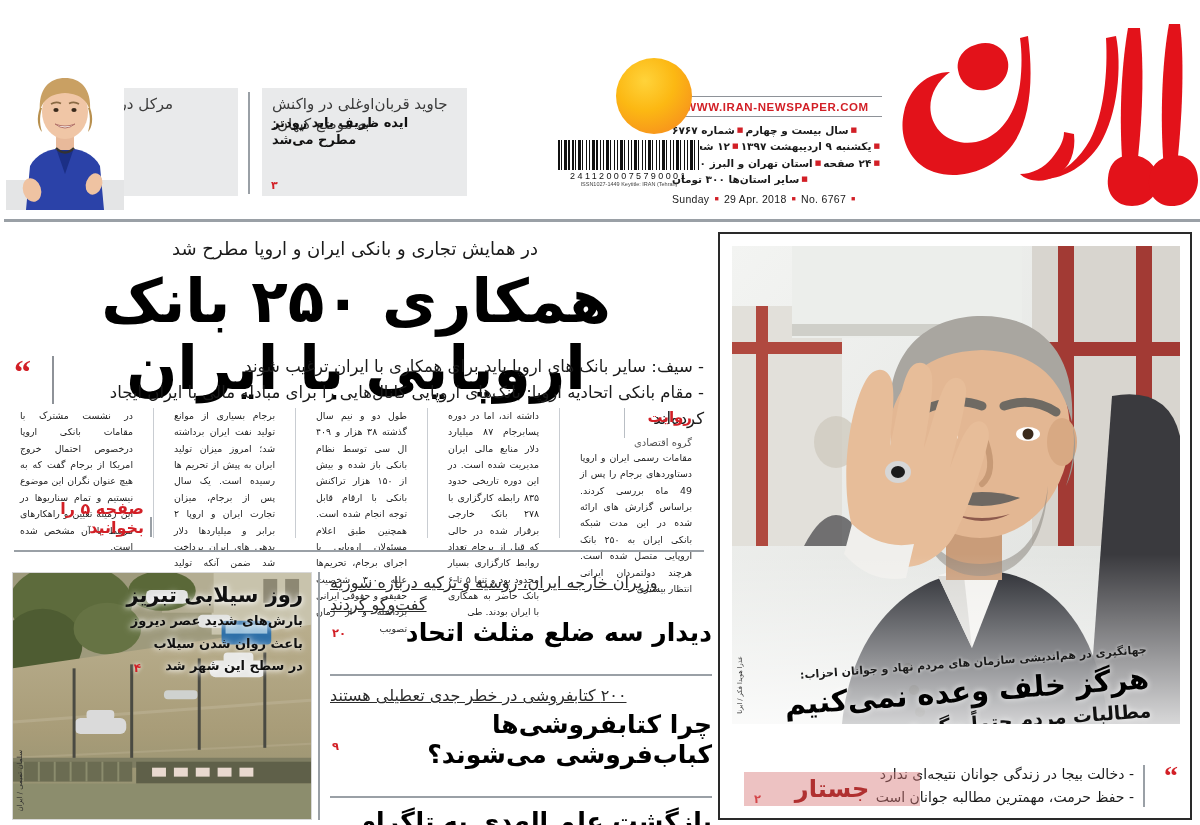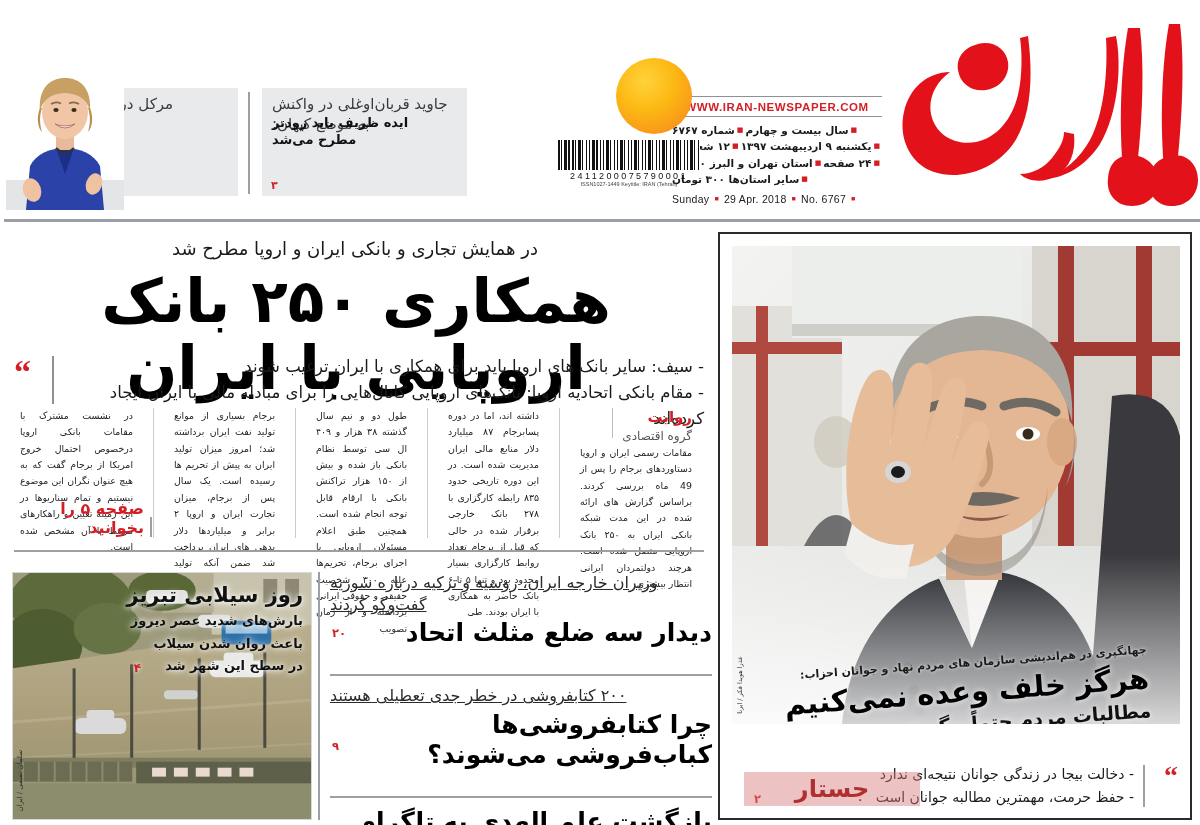--- a/index.html
+++ b/index.html
@@ -100,21 +100,21 @@
   
   .cols { position:absolute; top:176px; left:0; width:712px; height:130px; display:flex; direction:rtl; }
   .col { padding:0 20px; position:relative; }
   .col + .col { border-right:1px solid #c9cdd2; }
   .col-txt {
     font-size:9.4px; line-height:1.74; color:#1c1c1c; text-align:justify;
     text-align-last:right;
   }
   .tag-box { display:flex; align-items:flex-start; direction:rtl; gap:5px; margin-bottom:2px; }
   .tag-word { font-size:15px; color:#d21f26; font-weight:bold; letter-spacing:3px; }
-  .tag-sub { font-size:12px; color:#555; margin-top:3px; }
+  .tag-sub { font-size:10px; color:#555; margin-top:11px; }
   .tag-sep { width:1px; height:30px; background:#b9bec4; margin:0 4px; }
   .read-more {
     position:absolute; bottom:1px; right:9px; font-size:16px; color:#d21f26; font-weight:bold;
   }
   .read-bar { position:absolute; bottom:0px; right:-8px; width:2px; height:20px; background:#9aa0a6; }
   .lead-bottom-rule { position:absolute; top:318px; left:14px; width:690px; height:2px; background:#9aa0a6; }
 
   
   .flood {
     position:absolute; top:572px; left:12px; width:300px; height:248px;

